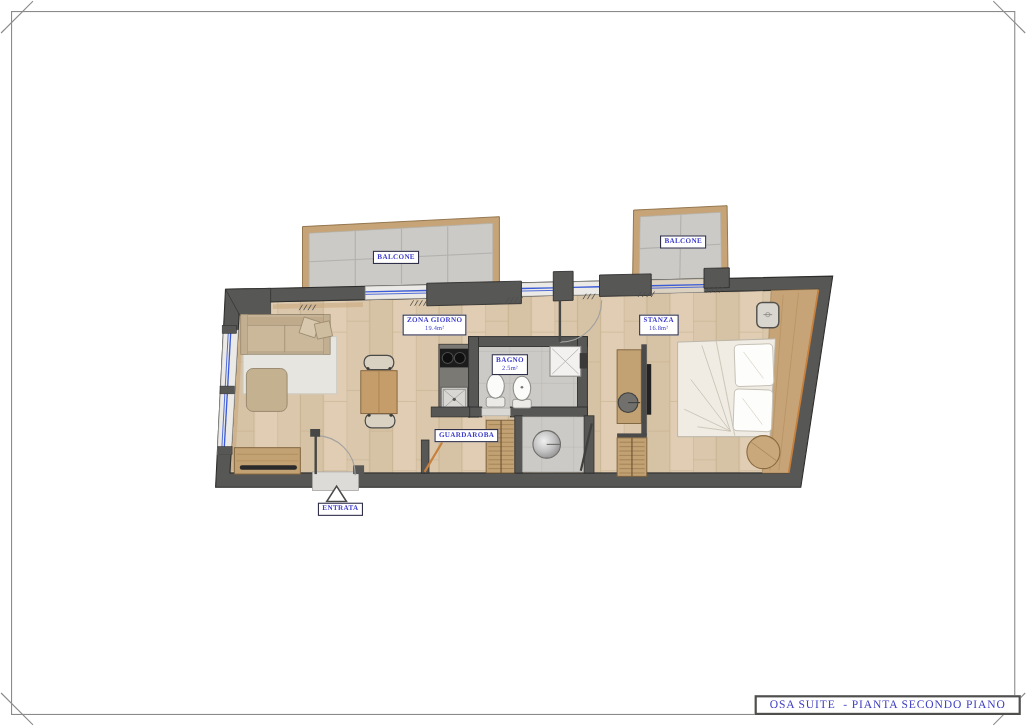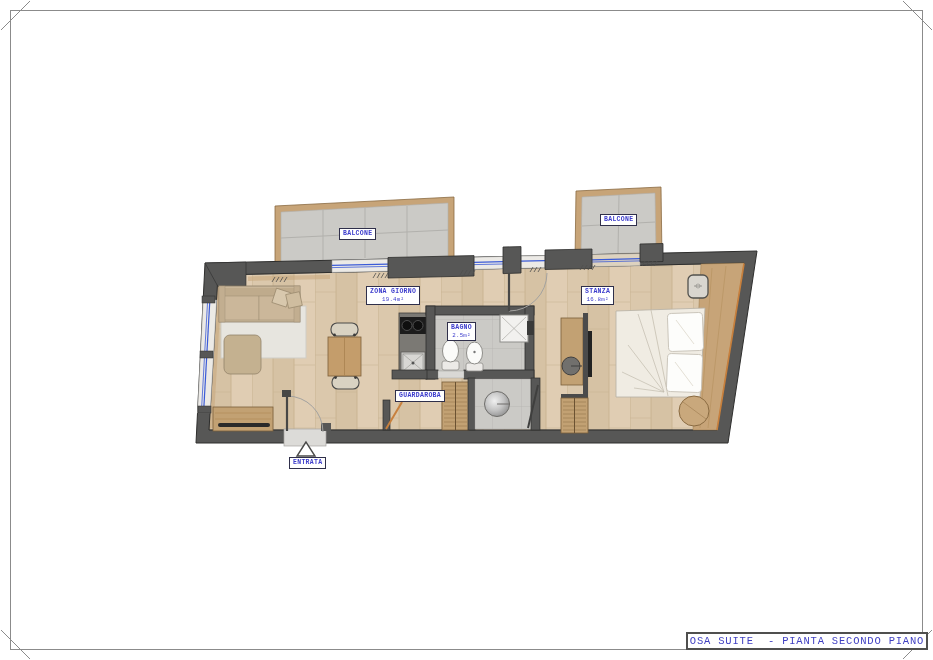--- a/index.html
+++ b/index.html
@@ -1,17 +1,17 @@
 <!DOCTYPE html>
 <html><head>
 <meta charset="utf-8">
 <style>
   html,body{margin:0;padding:0;background:#fff;}
   .sheet{position:relative;width:933px;height:660px;background:#ffffff;overflow:hidden;
-         font-family:Liberation Mono, monospace;}
+         font-family:Liberation Serif, serif;}
   .sheet svg{position:absolute;left:0;top:0;}
   .plan-label{
     position:absolute;background:#ffffff;border:1px solid #2f2f4a;
     color:#3c3ccc;font-size:6.5px;font-weight:700;letter-spacing:.3px;
     line-height:1.25;text-align:center;padding:1px 3px;white-space:nowrap;z-index:5;
   }
   .plan-label .area{display:block;font-weight:400;font-size:5.8px;letter-spacing:.2px;}
   .title-block{
     position:absolute;left:686px;top:632px;width:238px;height:14px;
     background:#ffffff;border:2px solid #4f4f4e;display:flex;align-items:center;justify-content:center;

